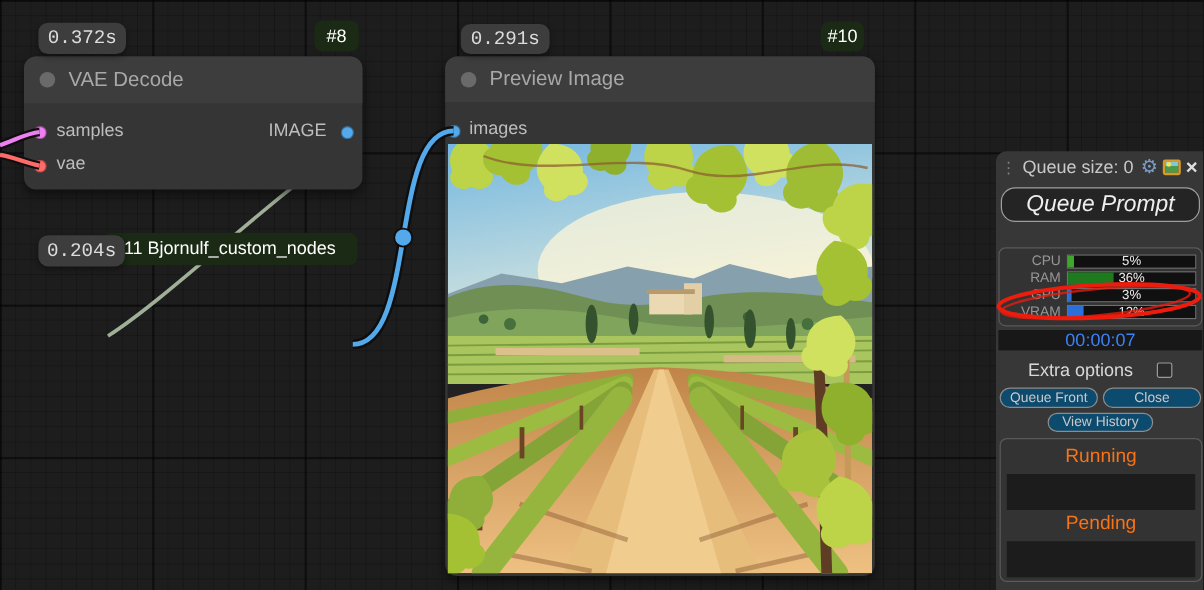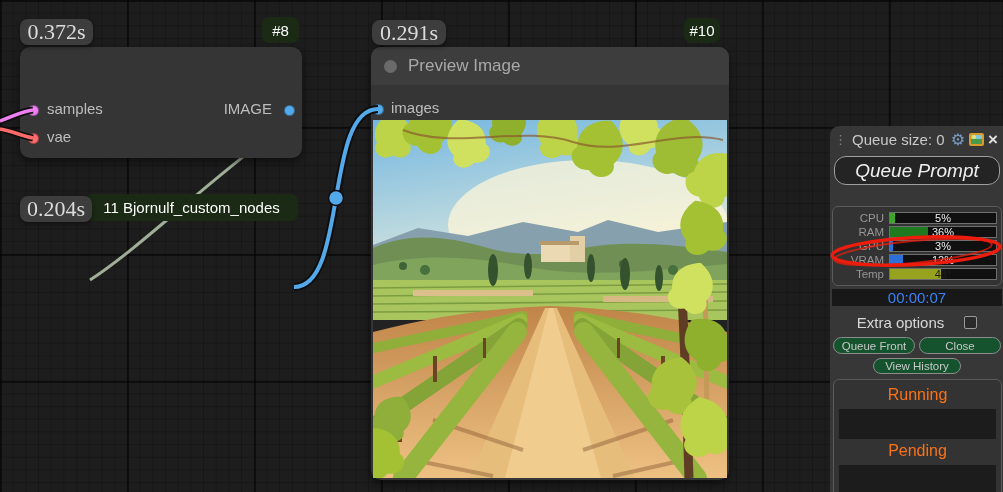--- a/index.html
+++ b/index.html
@@ -16,22 +16,22 @@
   }
   svg.layer{position:absolute;left:0;top:0;width:1003px;height:492px;pointer-events:none;}
   
   .node{position:absolute;background:#353535;border-radius:10px;box-shadow:0 4px 10px rgba(0,0,0,.5);}
   .node-header{height:39px;background:#3d3d3d;border-radius:10px 10px 0 0;display:flex;align-items:center;padding:0 13px;gap:11px;}
   .collapse-dot{width:13px;height:13px;border-radius:50%;background:#6a6a6a;flex:none;}
   .node-title{color:#a8a8a8;font-size:17px;white-space:nowrap;}
   .port-dot{position:absolute;width:11px;height:11px;border-radius:50%;border:1px solid rgba(0,0,0,.35);}
   .port-label{position:absolute;color:#bdbdbd;font-size:15px;white-space:nowrap;}
   .time-badge{position:absolute;background:#3d3d3d;border-radius:8px;color:#dcdcdc;
-    font-family:Liberation Serif, serif;font-size:22px;
-    display:flex;align-items:center;justify-content:center;z-index:6;box-shadow:0 2px 5px rgba(0,0,0,.4);}
+    font-family:Liberation Mono, monospace;font-size:16px;
+    display:flex;align-items:center;justify-content:center;z-index:6;box-shadow:0 2px 5px rgba(0,0,0,.4);margin-left:12px;}
   .id-badge{position:absolute;background:#1a2a14;border-radius:7px;color:#fff;font-size:15px;
     display:flex;align-items:center;justify-content:center;z-index:5;white-space:nowrap;}
   .img-frame{position:absolute;left:2px;top:73px;width:354px;height:358px;overflow:hidden;background:#222;}
   
   #sidebar{position:absolute;left:830px;top:126px;width:173px;height:380px;background:#373737;
     border-radius:9px 0 0 9px;z-index:10;padding:2px 1px 0 2px;}
   .sb-header{height:23px;display:flex;align-items:center;padding:0 4px 0 2px;gap:4px;}
   .drag-dots{color:#808080;font-size:13px;line-height:10px;width:8px;}
   .sb-title{color:#c9c9c9;font-size:15px;flex:1;padding-left:6px;}
   .gear{color:#7b9cc4;font-size:16px;line-height:16px;}
@@ -46,40 +46,44 @@
   .stat-label{width:52px;text-align:right;color:#969696;font-size:11.5px;padding-right:5px;flex:none;}
   .stat-bar{flex:1;height:12px;background:#101010;border:1px solid #6e6e6e;position:relative;}
   .stat-fill{position:absolute;left:0;top:0;bottom:0;}
   .stat-val{position:absolute;left:0;right:0;top:0;text-align:center;color:#ededed;font-size:11px;line-height:11px;}
   .stat-val.dark{color:#1f1f1f;}
   .timer{margin:3px 0 0 0;height:17px;background:#181818;color:#3b82f6;font-size:15px;
     display:flex;align-items:center;justify-content:center;}
   .extra-row{margin-top:8px;display:flex;align-items:center;justify-content:center;gap:20px;}
   .extra-label{color:#d8d8d8;font-size:15px;}
   .checkbox{width:13px;height:13px;border:1px solid #9a9a9a;border-radius:2px;background:#2a2a2a;}
-  .pill-btn{border:1px solid #8c8c8c;border-radius:10px;background:#14532d;color:#c8c8c8;
+  .pill-btn{border:1px solid #8c8c8c;border-radius:10px;background:#0c4a6e;color:#c8c8c8;
     font-size:11.5px;display:flex;align-items:center;justify-content:center;height:17px;}
   .btn-row{margin-top:6px;display:flex;gap:4px;padding:0 1px;}
   .btn-row .pill-btn{flex:1;}
   .vh-wrap{margin-top:4px;display:flex;justify-content:center;}
   .vh-wrap .pill-btn{width:88px;height:16px;}
   .queue-panel{margin:5px 0 0 1px;border:1px solid #5a5a5a;border-radius:6px;padding:3px 4px;background:#333;}
   .qp-title{text-align:center;color:#f97316;font-size:16px;padding:3px 0 5px 0;}
   .qp-box{height:30px;background:#1c1c1c;margin:0 1px;}
 </style>
 </head>
 <body>
 
 <div id="canvas">
 
   <svg class="layer">
     <path d="M 90,280 C 140,248 220,170 285,125" fill="none" stroke="#b7c9ad" stroke-width="3" opacity="0.85"></path>
   </svg>
 
   <div class="node" style="left:20px;top:47px;width:282px;height:111px;">
+    <div class="node-header">
+      <div class="collapse-dot"></div>
+      <div class="node-title">VAE Decode</div>
+    </div>
     <div class="port-dot" style="left:7.5px;top:57.5px;background:#ee7ff1;"></div>
     <div class="port-label" style="left:27px;top:53px;">samples</div>
     <div class="port-dot" style="left:7.5px;top:85.5px;background:#ff6b6b;"></div>
     <div class="port-label" style="left:27px;top:81px;">vae</div>
     <div class="port-dot" style="left:263.5px;top:57.5px;background:#54a9ea;"></div>
     <div class="port-label" style="right:30px;top:53px;">IMAGE</div>
   </div>
   <div class="time-badge" style="left:20px;top:19px;width:73px;height:26px;">0.372s</div>
   <div class="id-badge" style="left:262px;top:17px;width:37px;height:26px;">#8</div>
 
@@ -230,27 +234,20 @@
           <div class="stat-val">3%</div>
         </div>
       </div>
       <div class="stat-row">
         <div class="stat-label">VRAM</div>
         <div class="stat-bar">
           <div class="stat-fill" style="width: 12%; background: rgb(45, 111, 217);"></div>
           <div class="stat-val">12%</div>
         </div>
       </div>
-      <div class="stat-row">
-        <div class="stat-label">Temp</div>
-        <div class="stat-bar">
-          <div class="stat-fill" style="width: 48%; background: rgb(151, 163, 31);"></div>
-          <div class="stat-val dark">48°</div>
-        </div>
-      </div>
     </div>
     <div class="timer">00:00:07</div>
     <div class="extra-row">
       <div class="extra-label">Extra options</div>
       <div class="checkbox"></div>
     </div>
     <div class="btn-row">
       <div class="pill-btn">Queue Front</div>
       <div class="pill-btn">Close</div>
     </div>

